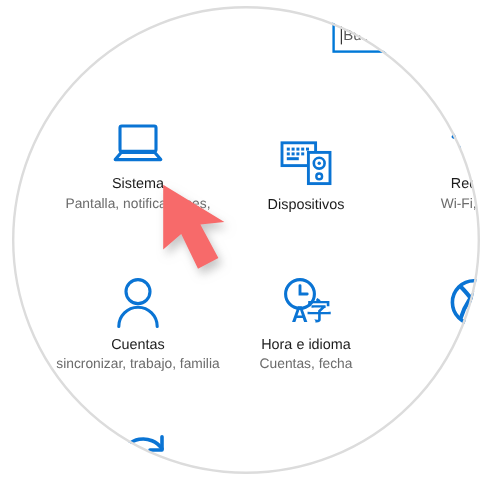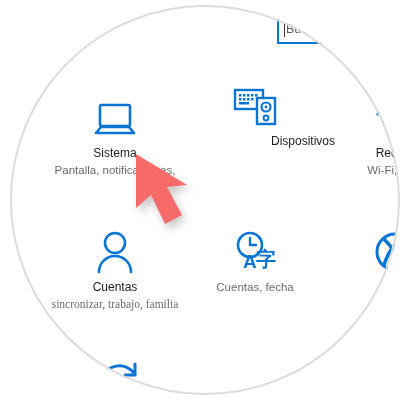--- a/index.html
+++ b/index.html
@@ -97,21 +97,21 @@
   }
   .tile-sub {
     font-size: 11.5px;
     color: #6b6b6b;
     line-height: 1.35;
     padding: 0 6px;
   }
 
   
   #tile-sistema      { left: 35px;  top: 88px; }
-  #tile-dispositivos { left: 175px; top: 76px; text-align: right; }
+  #tile-dispositivos { left: 175px; top: 105px; }
   #tile-red          { left: 315px; top: 88px; }
   #tile-cuentas      { left: 35px;  top: 222px; }
   #tile-hora         { left: 175px; top: 222px; }
   #tile-juegos       { left: 315px; top: 222px; }
 
   
   #partial-update {
     position: absolute;
     left: 95px;
     top: 358px;
@@ -190,33 +190,34 @@
 
       <div class="tile" id="tile-cuentas">
         <div class="tile-icon">
           <svg width="42" height="44" viewBox="0 0 42 44">
             <circle cx="21" cy="13" r="10" fill="none" stroke="#0a74d4" stroke-width="2.6"></circle>
             <path d="M5 42 A16 16 0 0 1 37 42" fill="none" stroke="#0a74d4" stroke-width="2.6" stroke-linecap="round"></path>
           </svg>
         </div>
         <div class="tile-title">Cuentas</div>
         <div class="tile-sub">
-          <span style="display: block; font-family: Liberation Serif, serif;">sincronizar, trabajo, familia</span>
+          <span style="display: block;">sincronizar, trabajo, familia</span>
         </div>
       </div>
 
       <div class="tile" id="tile-hora">
         <div class="tile-icon">
           <svg width="48" height="44" viewBox="0 0 48 44">
             <circle cx="19" cy="15" r="12" fill="none" stroke="#0a74d4" stroke-width="2.6"></circle>
             <path d="M19 8 L19 15 L25 15" fill="none" stroke="#0a74d4" stroke-width="2.4" stroke-linecap="round"></path>
             <text x="12" y="38" font-family="'Liberation Sans', sans-serif" font-size="19" font-weight="bold" fill="#0a74d4">A</text>
             <text x="25" y="36" font-family="'DejaVu Sans', sans-serif" font-size="20" font-weight="bold" fill="#0a74d4">字</text>
           </svg>
         </div>
+        <div class="tile-title">Hora e idioma</div>
         <div class="tile-sub">Cuentas, fecha</div>
       </div>
 
       <div class="tile" id="tile-juegos">
         <div class="tile-icon">
           <svg width="44" height="44" viewBox="0 0 44 44">
             <circle cx="22" cy="22" r="18" fill="none" stroke="#0a74d4" stroke-width="3"></circle>
             <path d="M11 35 C15 22 22 15 22 15 C22 15 29 22 33 35" fill="none" stroke="#0a74d4" stroke-width="3.4" stroke-linecap="round"></path>
             <path d="M11 9 C16 14 22 22 22 22 C22 22 28 14 33 9" fill="none" stroke="#0a74d4" stroke-width="3.4" stroke-linecap="round"></path>
           </svg>

